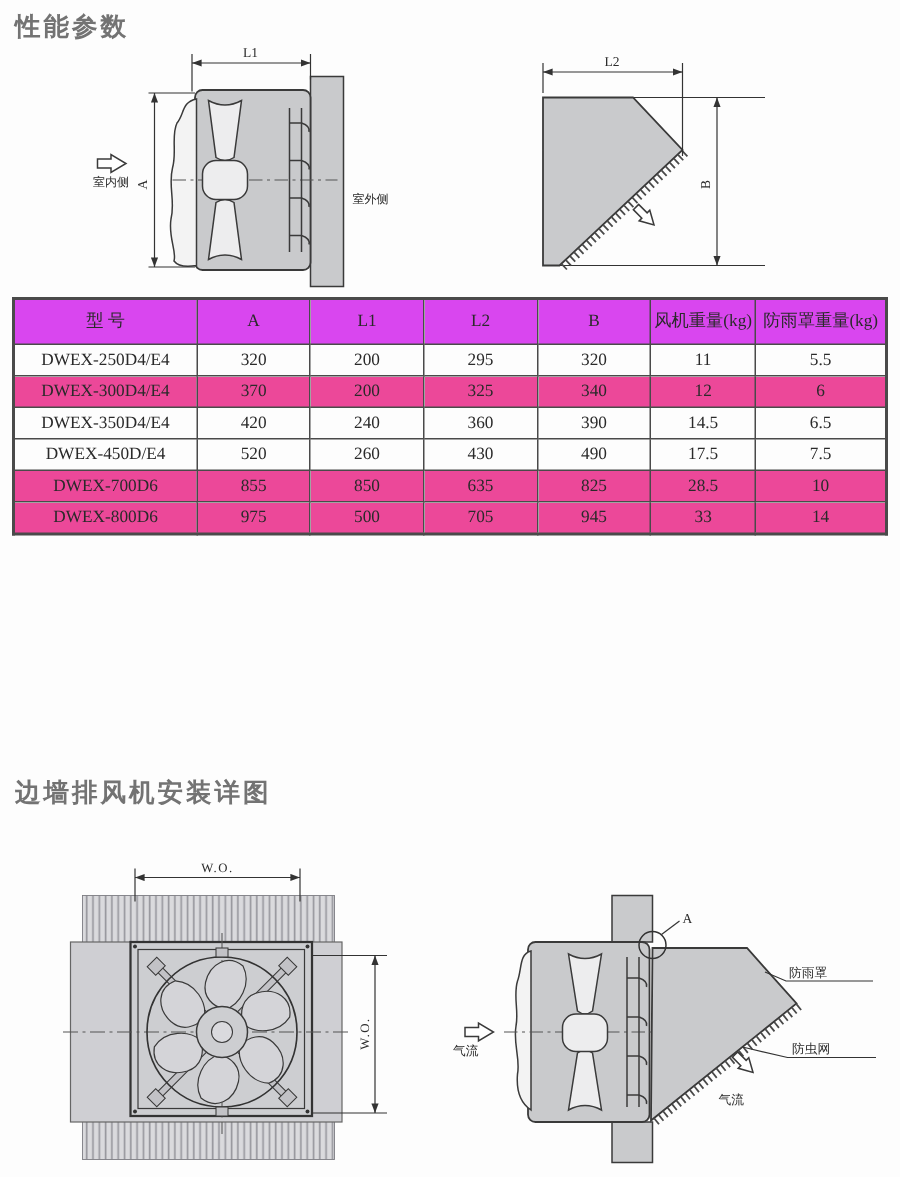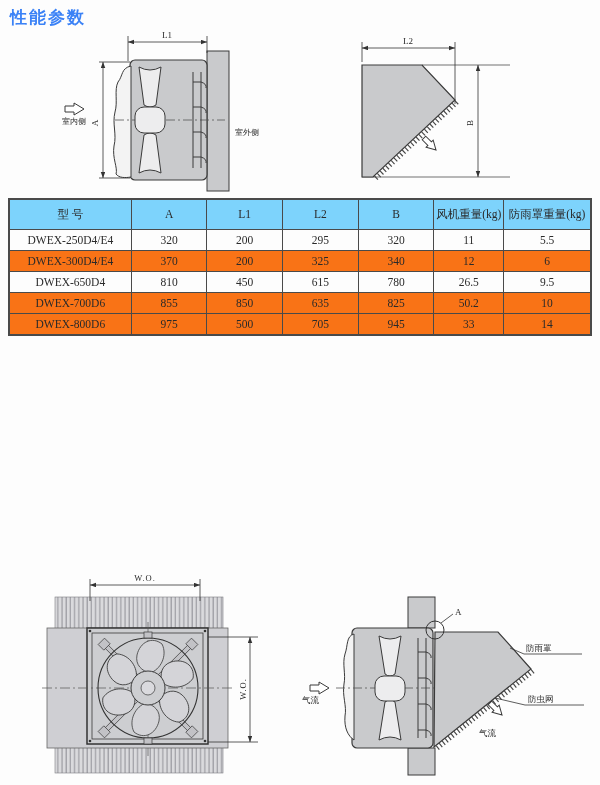--- a/index.html
+++ b/index.html
@@ -1,32 +1,32 @@
 <!DOCTYPE html>
 <html><head>
 <meta charset="utf-8">
 <style>
   html,body { margin:0; padding:0; background:#ffffff; }
   .page { position:relative; width:600px; height:785px; background:#fdfdfd; overflow:hidden;
           font-family:"Liberation Serif","DejaVu Serif",serif; color:#222; }
   .sec-title { position:absolute; font-family:"DejaVu Sans","Liberation Sans",sans-serif;
-               font-weight:bold; font-size:17px; letter-spacing:2px; color:#3b82f6; }
+               font-weight:bold; font-size:17px; letter-spacing:2px; color:#737373; }
   #title-perf { left:10px; top:6px; }
   #title-install { left:10px; top:517px; }
   .diag { position:absolute; }
   #diag-side { left:55px; top:28px; }
   #diag-hood { left:338px; top:26px; }
   #diag-front { left:40px; top:556px; }
   #diag-install { left:290px; top:556px; }
   table.spec { position:absolute; left:8px; top:198px; width:584px; border-collapse:collapse;
                table-layout:fixed; font-size:11.5px; color:#2a2a2a; border:2px solid #4a4a4a; }
   table.spec th, table.spec td { border:1px solid #4a4a4a; text-align:center; padding:0;
                height:20px; line-height:20px; font-weight:normal; overflow:hidden; white-space:nowrap; }
-  table.spec thead th { background:#7dd3fc; height:29px; line-height:29px; }
-  table.spec tr.alt td { background:#f97316; }
+  table.spec thead th { background:#d946ef; height:29px; line-height:29px; }
+  table.spec tr.alt td { background:#ec4899; }
   svg text { font-family:"Liberation Serif","DejaVu Serif",serif; fill:#2b2b2b; }
   svg text.cjk { font-family:"DejaVu Sans","Liberation Sans",sans-serif; }
 </style>
 </head>
 <body>
 
 <div class="page">
 
   <div class="sec-title" id="title-perf">性能参数</div>
 
@@ -143,49 +143,59 @@
         <tr class="alt">
           <td>DWEX-300D4/E4</td>
           <td>370</td>
           <td>200</td>
           <td>325</td>
           <td>340</td>
           <td>12</td>
           <td>6</td>
         </tr>
         <tr>
-          <td>DWEX-650D4</td>
-          <td>810</td>
-          <td>450</td>
-          <td>615</td>
-          <td>780</td>
-          <td>26.5</td>
-          <td>9.5</td>
+          <td>DWEX-350D4/E4</td>
+          <td>420</td>
+          <td>240</td>
+          <td>360</td>
+          <td>390</td>
+          <td>14.5</td>
+          <td>6.5</td>
+        </tr>
+        <tr>
+          <td>DWEX-450D/E4</td>
+          <td>520</td>
+          <td>260</td>
+          <td>430</td>
+          <td>490</td>
+          <td>17.5</td>
+          <td>7.5</td>
         </tr>
         <tr class="alt">
           <td>DWEX-700D6</td>
           <td>855</td>
           <td>850</td>
           <td>635</td>
           <td>825</td>
-          <td>50.2</td>
+          <td>28.5</td>
           <td>10</td>
         </tr>
         <tr class="alt">
           <td>DWEX-800D6</td>
           <td>975</td>
           <td>500</td>
           <td>705</td>
           <td>945</td>
           <td>33</td>
           <td>14</td>
         </tr>
       </tbody>
   </table>
 
+  <div class="sec-title" id="title-install">边墙排风机安装详图</div>
 
   <svg class="diag" id="diag-front" width="240" height="229" viewBox="0 0 240 229">
     <defs>
       <marker id="ah3" markerWidth="9" markerHeight="8" refX="8" refY="3" orient="auto-start-reverse">
         <path d="M0,0 L8,3 L0,6 Z" fill="#333"></path>
       </marker>
       <pattern id="vstripe" width="4.2" height="6" patternUnits="userSpaceOnUse">
         <rect width="4.2" height="6" fill="#dadadd"></rect>
         <line x1="1" y1="0" x2="1" y2="6" stroke="#97979d" stroke-width="1.1"></line>
       </pattern>

